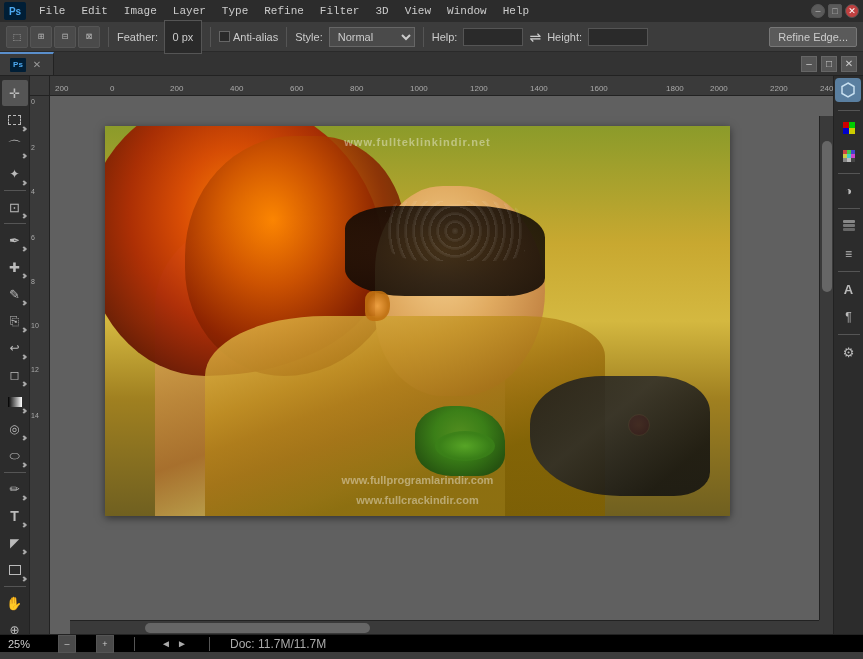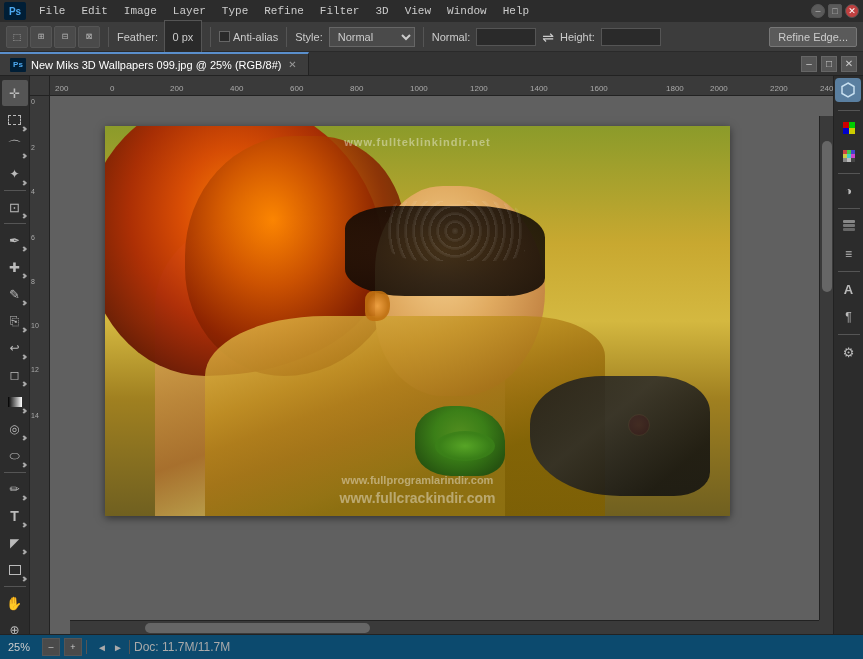--- a/index.html
+++ b/index.html
@@ -363,21 +363,21 @@
       font-size: 11px;
       font-weight: bold;
       white-space: nowrap;
     }
     .watermark-bottom2 {
       position: absolute;
       bottom: 10px;
       left: 50%;
       transform: translateX(-50%);
       color: rgba(255,255,255,0.4);
-      font-size: 14px;
+      font-size: 11px;
       font-weight: bold;
       white-space: nowrap;
     }
     .bg-forest {
       position: absolute;
       top: 0; left: 0; right: 0; bottom: 0;
       background: linear-gradient(180deg, #8B9B2A 0%, #C8A830 30%, #D4B840 50%, #a08020 70%, #706020 100%);
     }
     .figure-body {
       position: absolute;
@@ -417,27 +417,27 @@
     .rp-separator {
       width: 22px;
       height: 1px;
       background: #555;
       margin: 2px 0;
       flex-shrink: 0;
     }
 
     
     #status-bar {
-      height: 25px;
-      background: #0c4a6e;
+      height: 18px;
+      background: #000000;
       border-top: 1px solid #222;
       display: flex;
       align-items: center;
       padding: 0 8px;
-      gap: 4px;
+      gap: 20px;
     }
     .status-zoom {
       color: #ccc;
       font-size: 11px;
       min-width: 30px;
     }
     .status-btn {
       width: 18px;
       height: 18px;
       background: #4a4a4a;
@@ -564,32 +564,31 @@
     <span>Anti-alias</span>
   </label>
   <div class="opt-separator"></div>
   <span class="opt-label">Style:</span>
   <select class="opt-select">
     <option>Normal</option>
     <option>Fixed Ratio</option>
     <option>Fixed Size</option>
   </select>
   <div class="opt-separator"></div>
-  <span class="opt-label">Normal:</span>
+  <span class="opt-label">Help:</span>
   <input class="opt-text-field" type="text" value="" style="">
   <span class="opt-label" style="font-size:14px; cursor:pointer; margin: 0 2px;">⇌</span>
   <span class="opt-label">Height:</span>
   <input class="opt-text-field" type="text" value="" style="">
   <button class="refine-btn">Refine Edge...</button>
 </div>
 
 <div id="doc-tab-bar">
   <div class="doc-tab active">
     <div class="doc-tab-ps">Ps</div>
-    <span>New Miks 3D Wallpapers 099.jpg @ 25% (RGB/8#)</span>
     <div class="doc-tab-close">✕</div>
   </div>
   <div class="tab-controls">
     <div class="tab-ctrl-btn">–</div>
     <div class="tab-ctrl-btn">□</div>
     <div class="tab-ctrl-btn">✕</div>
   </div>
 </div>
 
 <div id="main-area">

